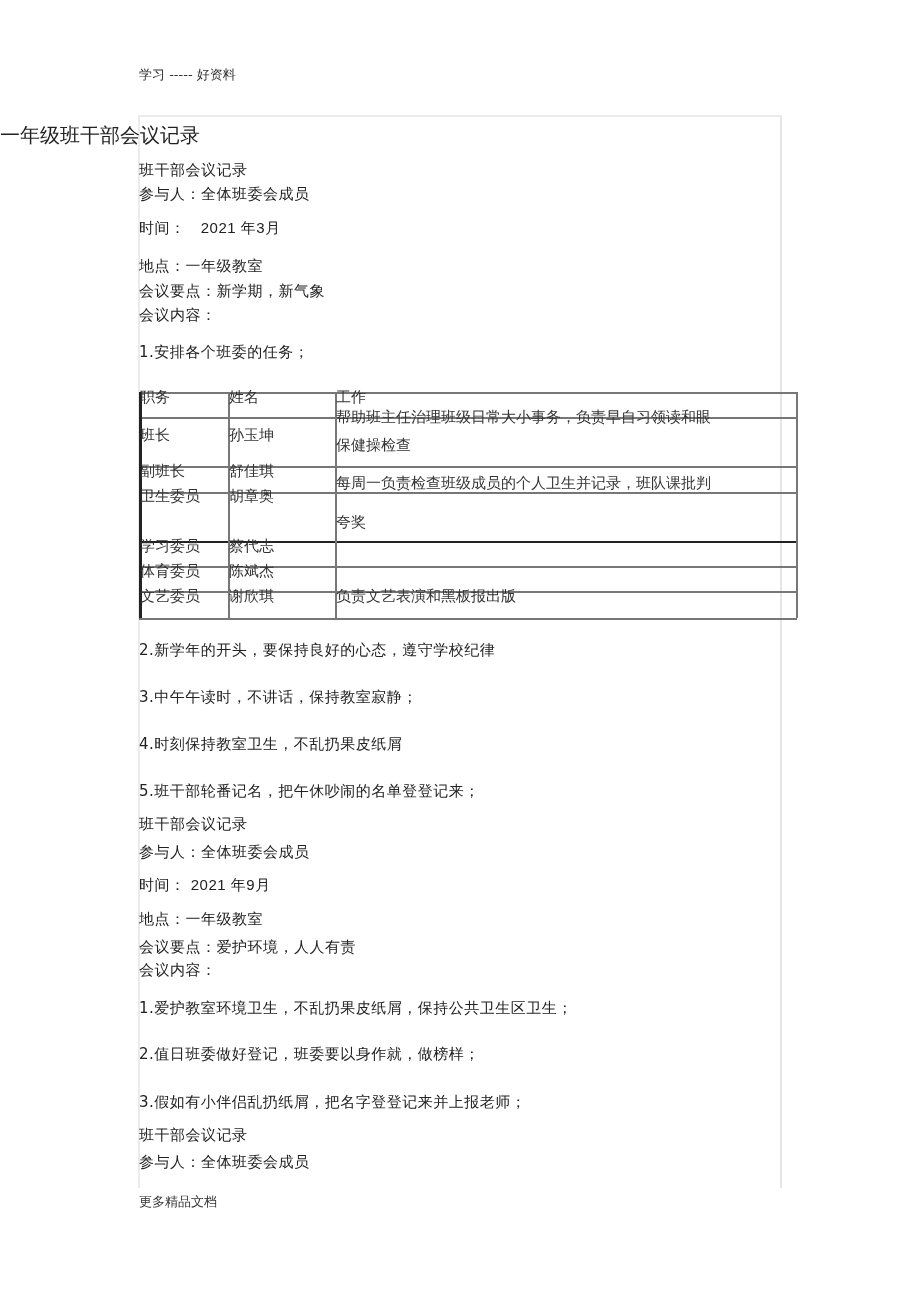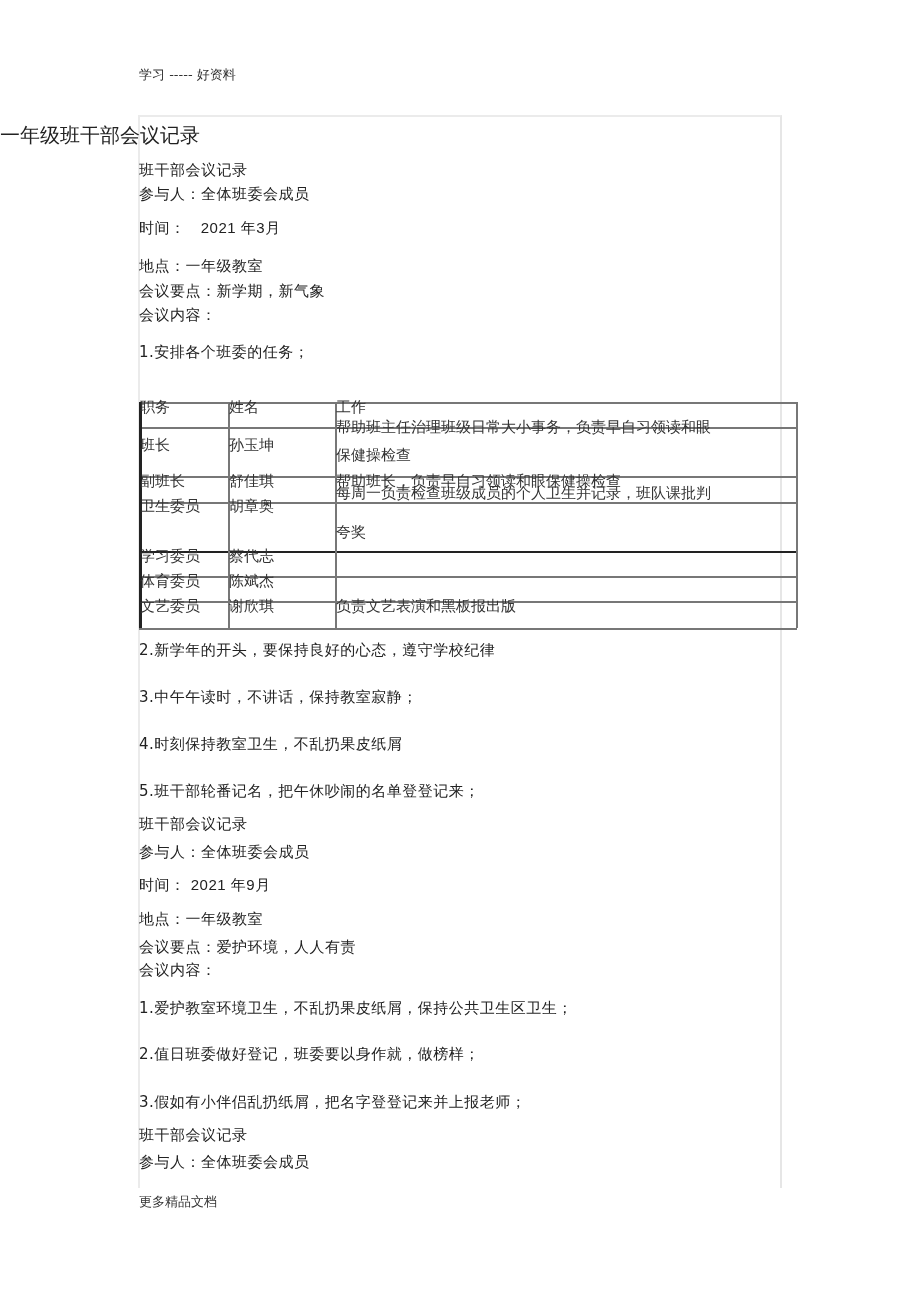--- a/index.html
+++ b/index.html
@@ -6,21 +6,21 @@
   body { width:920px; height:1303px; position:relative; overflow:hidden;
          font-family:"DejaVu Sans","Liberation Sans",sans-serif; color:#222; }
   .abs { position:absolute; white-space:nowrap; }
   .hdr { left:139px; top:66px; font-size:13px; color:#333; }
   .ftr { left:139px; top:1193px; font-size:13px; color:#333; }
   .frame { position:absolute; left:138px; top:115px; width:644px; height:1073px;
            border-top:2px solid #ebebeb; border-left:2px solid #ebebeb; border-right:2px solid #e6e6e6; box-sizing:border-box; }
   .title { left:0; width:920px; top:122px; font-size:20px; color:#222; }
   .line { left:139px; font-size:15px; color:#222; letter-spacing:0.5px; }
   .num { font-family:"Liberation Sans",sans-serif; }
-  .table { position:absolute; left:139px; top:402px; width:616px; height:226px;font-family:Liberation Serif, serif; }
+  .table { position:absolute; left:139px; top:392px; width:616px; height:226px;font-family:Liberation Serif, serif; }
   .hl { position:absolute; left:0; width:658px; height:0; border-top:2px solid #777; }
   .hl.dark { border-top:2px solid #222; }
   .vl { position:absolute; top:0; height:226px; width:0; border-left:2px solid #777; }
   .vl.dark { border-left:3px solid #222; }
   .cell { position:absolute; font-size:15px; color:#333; white-space:nowrap; }
 </style>
 </head>
 <body>
 
 <div class="abs hdr">学习 ----- 好资料</div>
@@ -58,21 +58,20 @@
   <div class="cell" style="left:90px;top:-4px">姓名</div>
   <div class="cell" style="left:197px;top:-4px">工作</div>
 
   <div class="cell" style="left:1px;top:34px">班长</div>
   <div class="cell" style="left:90px;top:34px">孙玉坤</div>
   <div class="cell" style="left:197px;top:16px">帮助班主任治理班级日常大小事务，负责早自习领读和眼</div>
   <div class="cell" style="left:197px;top:44px">保健操检查</div>
 
   <div class="cell" style="left:1px;top:70px">副班长</div>
   <div class="cell" style="left:90px;top:70px">舒佳琪</div>
-  <div class="cell" style="left:197px;top:70px">帮助班长，负责早自习领读和眼保健操检查</div>
 
   <div class="cell" style="left:1px;top:95px">卫生委员</div>
   <div class="cell" style="left:90px;top:95px">胡章奥</div>
   <div class="cell" style="left:197px;top:82px">每周一负责检查班级成员的个人卫生并记录，班队课批判</div>
   <div class="cell" style="left:197px;top:121px">夸奖</div>
 
   <div class="cell" style="left:1px;top:145px">学习委员</div>
   <div class="cell" style="left:90px;top:145px">蔡代志</div>
 
   <div class="cell" style="left:1px;top:170px">体育委员</div>

